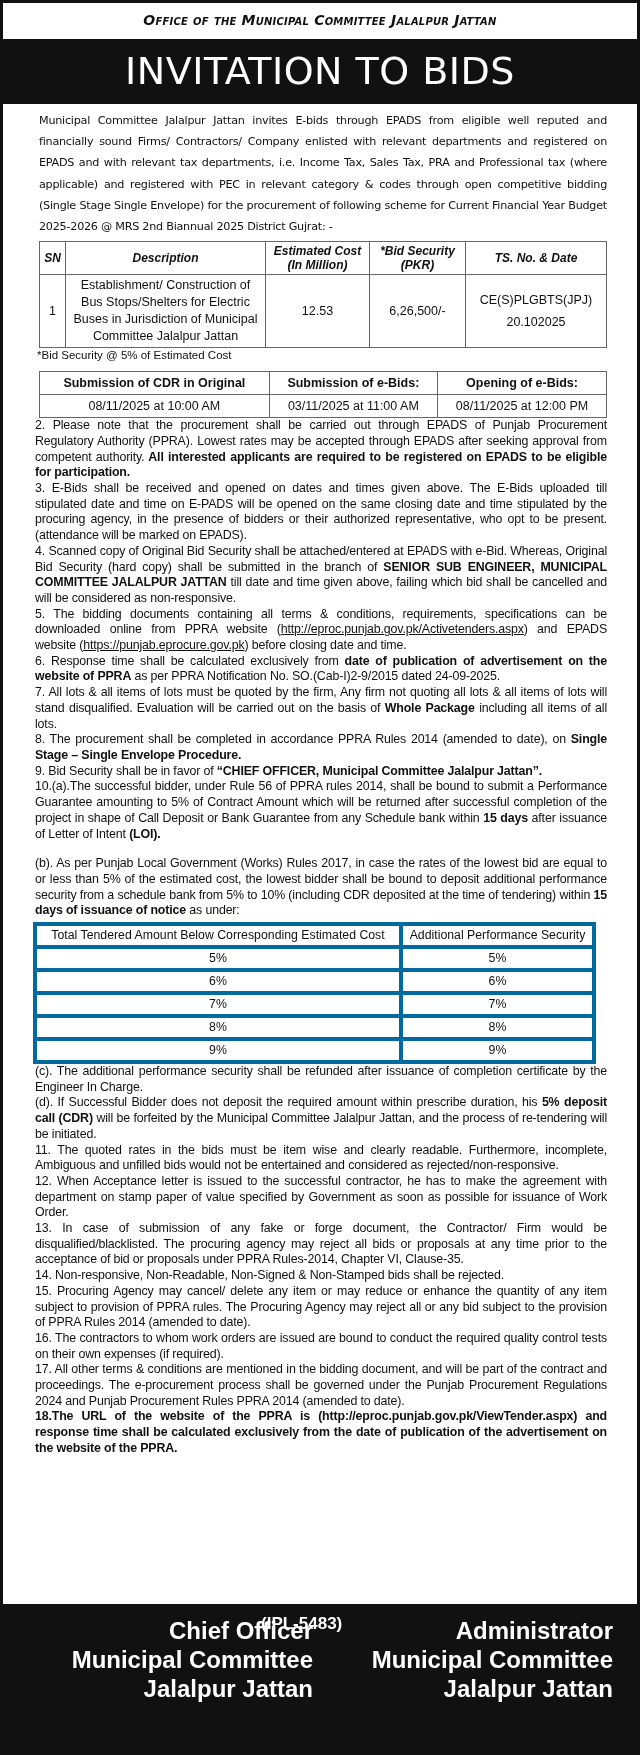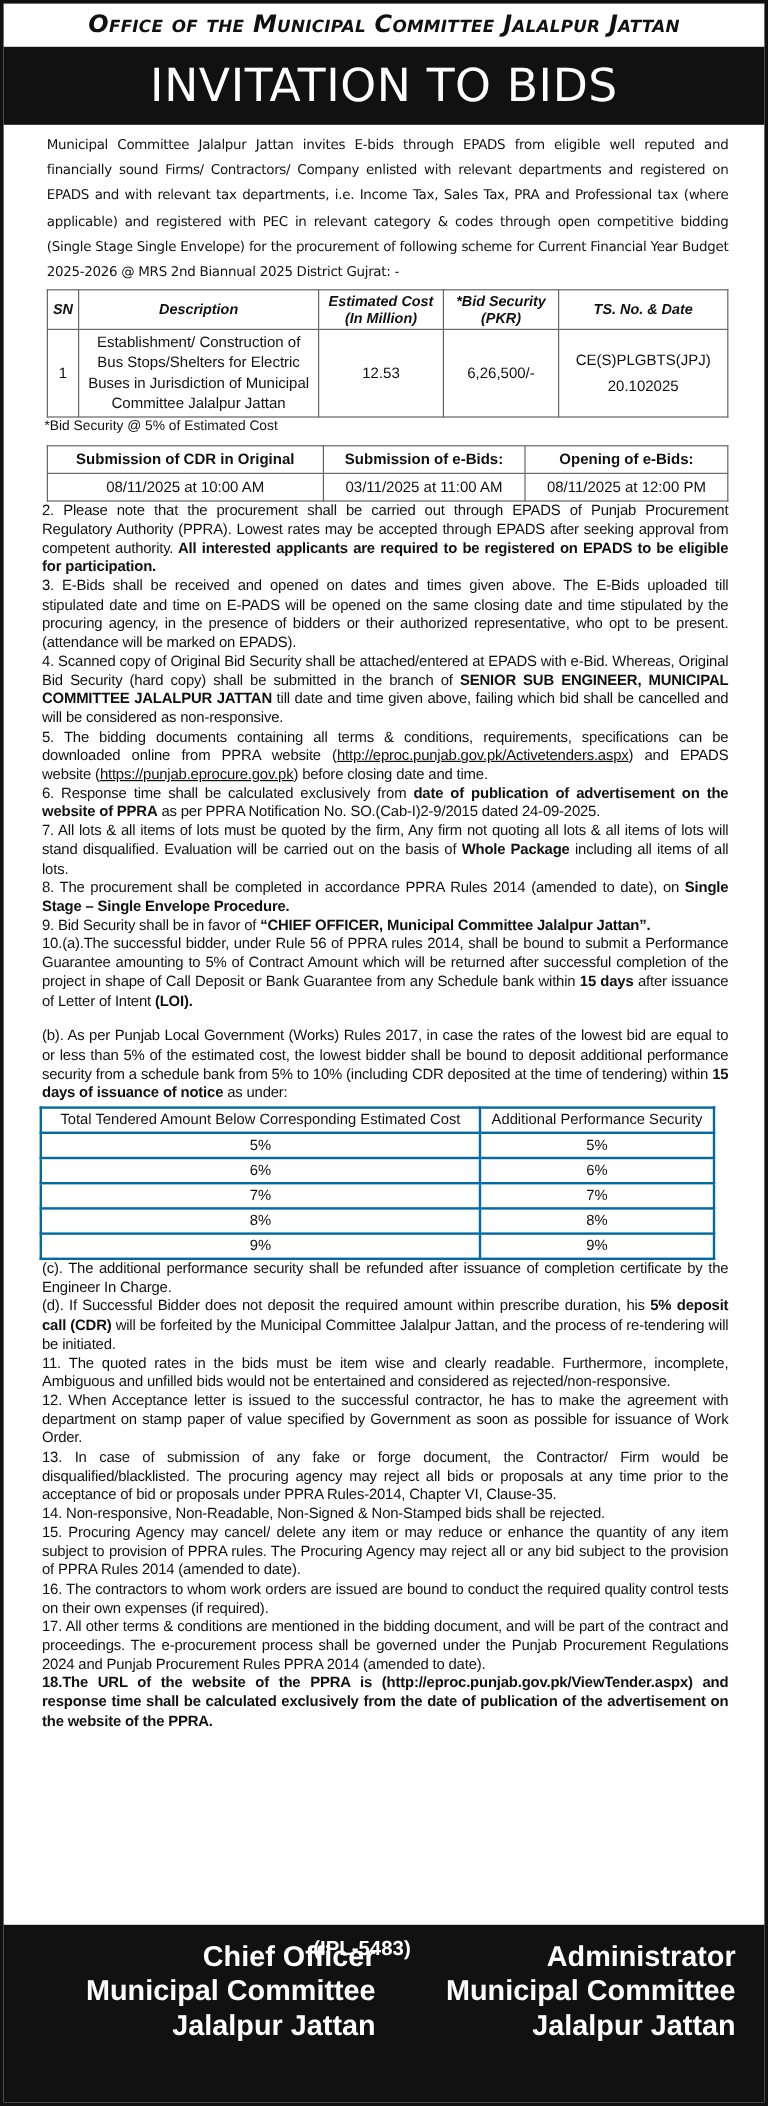--- a/index.html
+++ b/index.html
@@ -1,38 +1,38 @@
 <!DOCTYPE html>
 <html><head>
 <meta charset="utf-8">
 <style>
   * { box-sizing: border-box; margin: 0; padding: 0; }
   html, body { width: 640px; height: 1755px; background: #fff; overflow: hidden; }
   body { font-family: "Liberation Sans", sans-serif; color: #111; }
   .page { position: relative; width: 640px; height: 1755px; border: 3px solid #111; background: #fff; }
-  .office { height: 36px; text-align: center; font-family: "DejaVu Sans", sans-serif; font-weight: bold; font-style: italic; font-size: 20px; line-height: 34px; letter-spacing: 0.2px; font-variant: small-caps; border-radius: 15px; }
+  .office { height: 36px; text-align: center; font-family: "DejaVu Sans", sans-serif; font-weight: bold; font-style: italic; font-size: 14px; line-height: 34px; letter-spacing: 0.2px; font-variant: small-caps; border-radius: 15px; }
   .banner { background: #111; color: #fff; height: 65px; text-align: center; font-family: "DejaVu Sans", sans-serif; font-weight: normal; font-size: 38px; line-height: 64px; letter-spacing: 0.5px; }
   .content { padding: 0 30px 0 36px; }
   .intro { font-family: "DejaVu Sans", sans-serif; font-size: 11.2px; line-height: 21.2px; text-align: justify; margin-top: 6px; letter-spacing: -0.25px; }
   table { border-collapse: collapse; width: 100%; }
   .scheme { margin-top: 4px; font-size: 12.5px; }
   .scheme th, .scheme td { border: 1px solid #666; text-align: center; vertical-align: middle; }
   .scheme th { font-weight: bold; font-size: 12px; line-height: 14px; padding: 2px 2px; font-style: italic; }
   .scheme td { line-height: 17px; padding: 2px 4px; }
   .scheme td.desc { text-align: center; font-size: 12.5px; }
   .note { font-size: 11.5px; margin: 1px 0 0 -2px; }
   .due { margin-top: 10px; font-size: 12.5px; }
   .due td, .due th { border: 1px solid #666; text-align: center; padding: 4px 2px; line-height: 14px; }
   .due th { font-weight: bold; }
   .para { font-size: 12.4px; line-height: 15.7px; text-align: justify; margin-left: -4px; letter-spacing: -0.15px; }
   .para b { font-weight: bold; }
   .para u { text-decoration: underline; }
   .gap { height: 14px; }
   .sec { margin-top: 3px; font-size: 12.3px; margin-left: -6px; width: 563px; }
-  .sec th, .sec td { border: 2px solid #0369a1; text-align: center; padding: 2px 2px; line-height: 15px; font-weight: normal; }
+  .sec th, .sec td { border: 4px solid #0369a1; text-align: center; padding: 2px 2px; line-height: 15px; font-weight: normal; }
   .footer { position: absolute; left: 0; right: 0; bottom: 0; height: 148px; background: #111; color: #fff; font-weight: bold; font-family: "Liberation Sans", sans-serif; }
   .sig { position: absolute; text-align: right; font-size: 24px; line-height: 29px; }
   .sig.left { left: 40px; top: 12px; width: 270px; }
   .sig.right { left: 340px; top: 12px; width: 270px; }
   .ipl { position: absolute; left: 258px; top: 10px; font-size: 17px; font-weight: bold; }
 </style>
 </head>
 <body>
 
 <div class="page">

